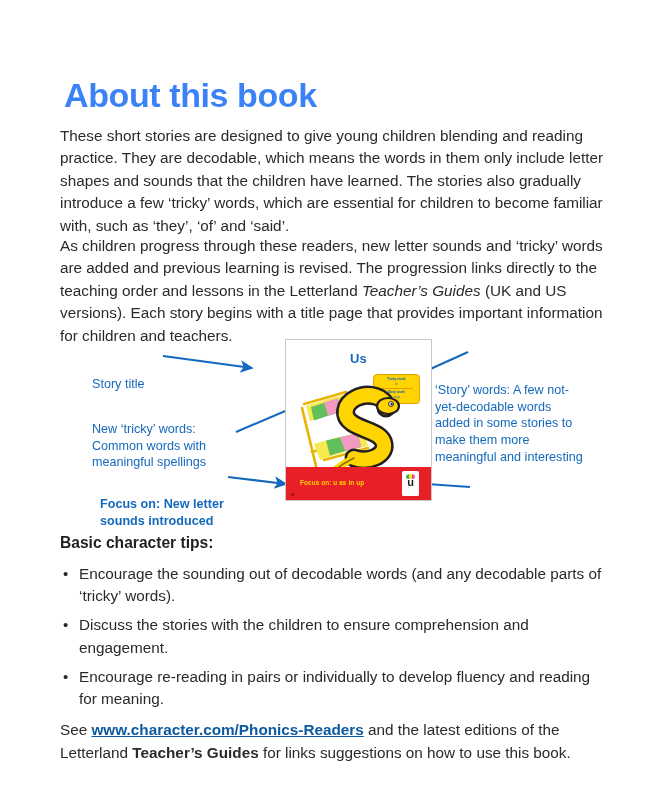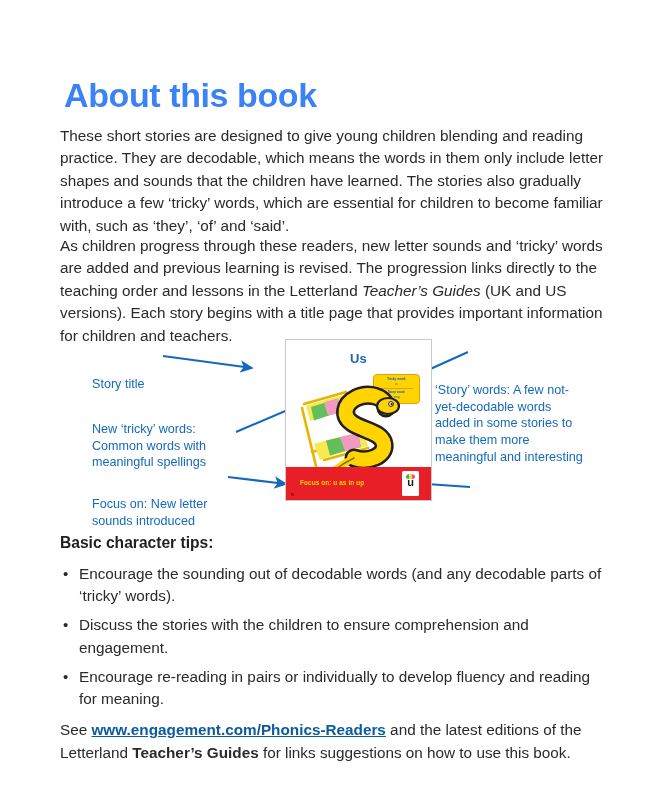--- a/index.html
+++ b/index.html
@@ -60,21 +60,21 @@
   .anno {
     position: absolute;
     color: #1569bd;
     font-size: 12.6px;
     line-height: 1.33;
     font-weight: 500;
     margin-top: 32px;
   }
   .anno-l1 { left: 92px; top: 344px; }
   .anno-l2 { left: 92px; top: 389px; }
-  .anno-l3 { left: 92px; top: 464px; }
+  .anno-l3 { left: 100px; top: 464px; font-weight: bold; }
   .anno-r1 { left: 435px; top: 350px; width: 150px; }
   .anno-r2 { left: 435px; top: 465px; width: 150px; }
 
   .arrows {
     position: absolute;
     left: 0; top: 0;
     width: 667px; height: 800px;
     pointer-events: none;
   }
 
@@ -335,15 +335,15 @@
   </div>
 
   <div class="tips-heading">Basic character tips:</div>
 
   <ul class="tips-list">
     <li><span class="bullet">•</span><span>Encourage the sounding out of decodable words (and any decodable parts of ‘tricky’ words).</span></li>
     <li><span class="bullet">•</span><span>Discuss the stories with the children to ensure comprehension and engagement.</span></li>
     <li><span class="bullet">•</span><span>Encourage re-reading in pairs or individually to develop fluency and reading for meaning.</span></li>
   </ul>
 
-  <p class="closing"><span>See </span><a class="link" href="#">www.engagement.com/Phonics-Readers</a><span> and the latest editions of the Letterland </span><span class="bold">Teacher’s Guides</span><span> for links suggestions on how to use this book.</span></p>
+  <p class="closing"><span>See </span><a class="link" href="#">www.character.com/Phonics-Readers</a><span> and the latest editions of the Letterland </span><span class="bold">Teacher’s Guides</span><span> for links suggestions on how to use this book.</span></p>
 
 </div>
 
 </body></html>

